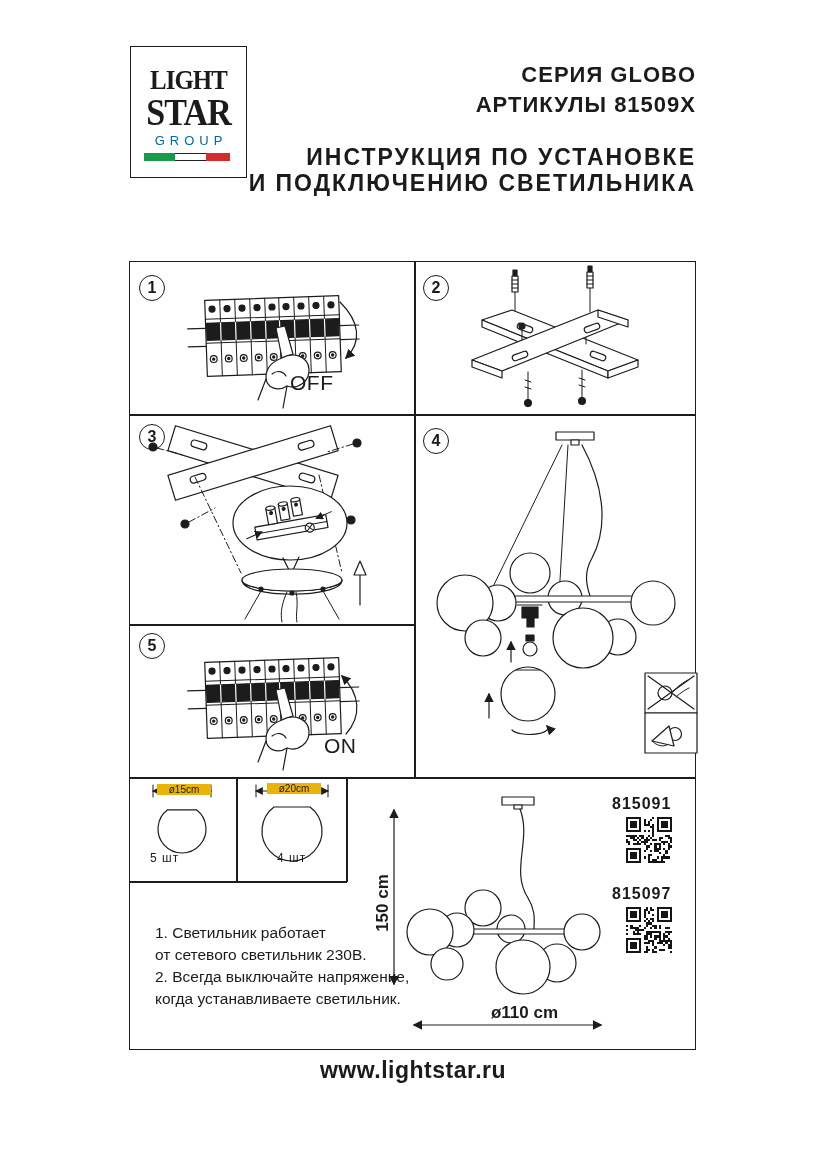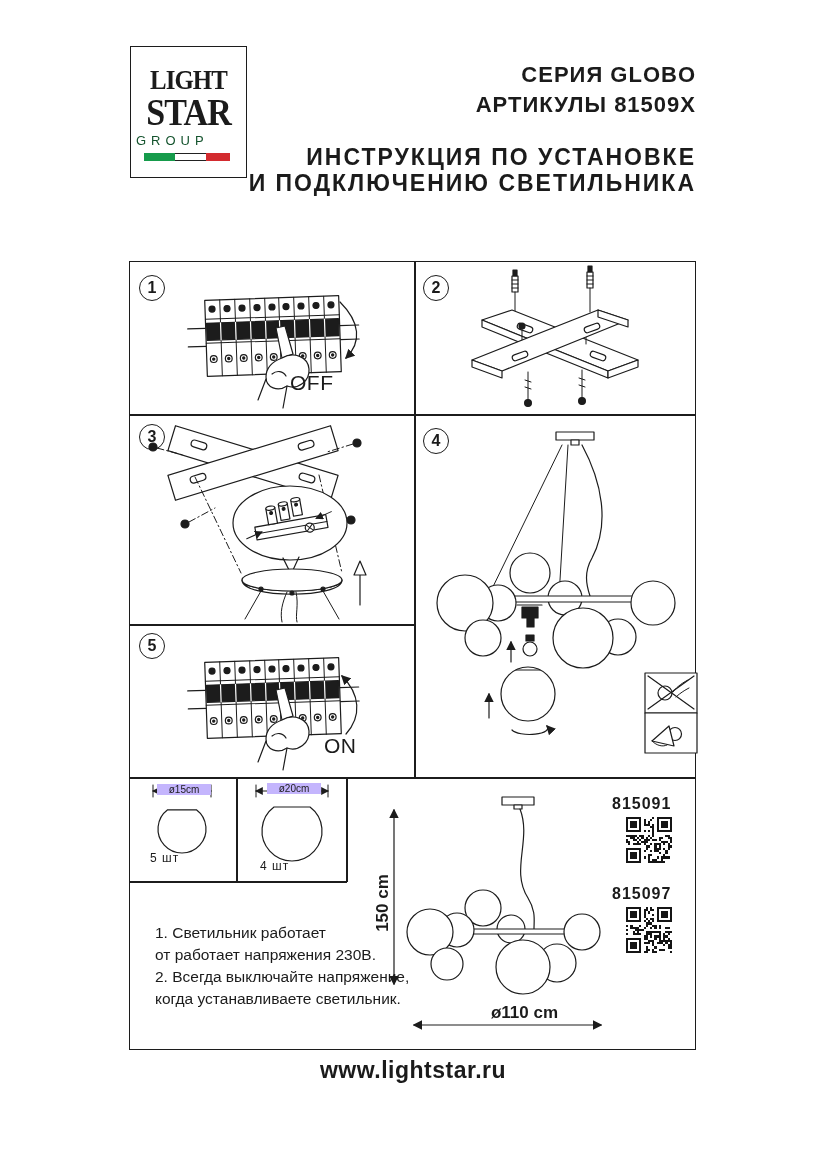--- a/index.html
+++ b/index.html
@@ -9,36 +9,36 @@
   .ln{position:absolute;background:#1c1c1c;}
   svg{display:block;overflow:visible;}
   .s{stroke:#1c1c1c;stroke-width:1.2;fill:none;stroke-linecap:round;stroke-linejoin:round;}
   .t{stroke-width:1;}
   .dd{stroke-dasharray:7 3 1.5 3;stroke-width:1;}
   .qr{fill:#151515;shape-rendering:crispEdges;}
   
   .logo-box{position:absolute;left:130px;top:46px;width:117px;height:132px;border:1.5px solid #1c1c1c;box-sizing:border-box;}
   .logo-light{position:absolute;left:0;top:18px;width:100%;text-align:center;font-family:"Liberation Serif",serif;font-weight:bold;font-size:27px;letter-spacing:-1px;transform:scaleX(.92);}
   .logo-star{position:absolute;left:0;top:44px;width:100%;text-align:center;font-family:"Liberation Serif",serif;font-weight:bold;font-size:37px;letter-spacing:-1px;transform:scaleX(.92);}
-  .logo-group{position:absolute;left:0;top:86px;width:100%;text-align:left;font-size:13px;letter-spacing:5px;color:#14532d;text-indent:5px;}
+  .logo-group{position:absolute;left:0;top:86px;width:100%;text-align:center;font-size:13px;letter-spacing:5px;color:#0369a1;text-indent:5px;}
   .flag{position:absolute;left:13px;top:106px;width:86px;height:8px;display:flex;}
   .flag span{height:100%;}
   .flag .fw{box-sizing:border-box;border-top:1.5px solid #222;border-bottom:1.5px solid #222;background:#fff;}
   
   .hdr{position:absolute;right:130px;text-align:right;font-weight:bold;white-space:nowrap;}
   .hdr1{top:62px;font-size:22px;letter-spacing:1px;}
   .hdr2{top:92px;font-size:22px;letter-spacing:1px;}
   .hdr3{top:144px;font-size:23px;letter-spacing:2px;}
   .hdr4{top:170px;font-size:23px;letter-spacing:2px;}
   
   .stepnum{position:absolute;width:26px;height:26px;border:1.4px solid #1c1c1c;border-radius:50%;
            box-sizing:border-box;text-align:center;line-height:23px;font-weight:bold;font-size:16px;background:#fff;}
   .swlabel{position:absolute;font-size:21px;letter-spacing:.5px;}
   
-  .dimlabel-sm{position:absolute;font-size:10px;background:#c4b5fd;text-align:center;padding:0 2px;}
+  .dimlabel-sm{position:absolute;font-size:10px;background:#eab308;text-align:center;padding:0 2px;}
   .cnt{position:absolute;font-size:12px;width:64px;letter-spacing:1px;}
   .dim-h{position:absolute;left:338px;top:893px;width:90px;text-align:center;font-weight:bold;font-size:17px;transform:rotate(-90deg);}
   .dim-w{position:absolute;left:453px;top:1003px;width:105px;text-align:right;font-weight:bold;font-size:17px;}
   .qrlabel{position:absolute;width:72px;text-align:left;font-weight:bold;font-size:16px;letter-spacing:1px;}
   .notes{position:absolute;left:155px;top:922px;font-size:15.5px;line-height:22px;}
   .footer{position:absolute;left:0;top:1057px;width:100%;text-align:center;font-weight:bold;font-size:23px;letter-spacing:.5px;}
 </style>
 </head>
 <body>
 
@@ -349,21 +349,21 @@
 
   <svg class="abs" style="left:240px;top:781px;" width="104" height="100" viewBox="0 0 104 100">
     <g class="s">
       <line x1="16" y1="4" x2="16" y2="16" class="t"></line>
         <line x1="88" y1="4" x2="88" y2="16" class="t"></line>
       <line x1="16" y1="10" x2="88" y2="10" class="t" marker-start="url(#ah)" marker-end="url(#ah)"></line>
       <path d="M34,26 A30 30 0 1 0 70,26 Z" fill="#fff"></path>
     </g>
   </svg>
   <div class="dimlabel-sm" style="left:267px;top:783px;width:50px;">ø20cm</div>
-  <div class="cnt" style="left:260px;top:851px;margin-top:8px;">4 шт</div>
+  <div class="cnt" style="left:277px;top:851px;">4 шт</div>
 
   <svg class="abs" style="left:130px;top:778px;" width="566" height="272" viewBox="0 0 566 272">
     <g class="s">
       <rect x="372" y="19" width="32" height="8" fill="#fff"></rect>
       <rect x="384" y="27" width="8" height="4" fill="#fff"></rect>
       <path d="M390,31 C402,62 380,92 398,120 C406,133 404,142 404,151"></path>
       <circle cx="353" cy="130" r="18" fill="#fff"></circle>
       <circle cx="381" cy="151" r="14" fill="#fff"></circle>
       <rect x="318" y="151" width="134" height="5" fill="#fff"></rect>
       <circle cx="327" cy="152" r="17" fill="#fff"></circle>
@@ -806,20 +806,20 @@
       <rect x="17" y="19" width="1" height="1"></rect>
       <rect x="8" y="20" width="1" height="1"></rect>
       <rect x="9" y="20" width="1" height="1"></rect>
       <rect x="12" y="20" width="1" height="1"></rect>
       <rect x="13" y="20" width="1" height="1"></rect>
       <rect x="20" y="20" width="1" height="1"></rect>
     </svg>
 
   <div class="notes">
     <div>1. Светильник работает</div>
-    <div>от работает напряжения 230В.</div>
+    <div>от сетевого светильник 230В.</div>
     <div>2. Всегда выключайте напряжение,</div>
     <div>когда устанавливаете светильник.</div>
   </div>
 
   <div class="footer">www.lightstar.ru</div>
 
 </div>
 
 </body></html>

